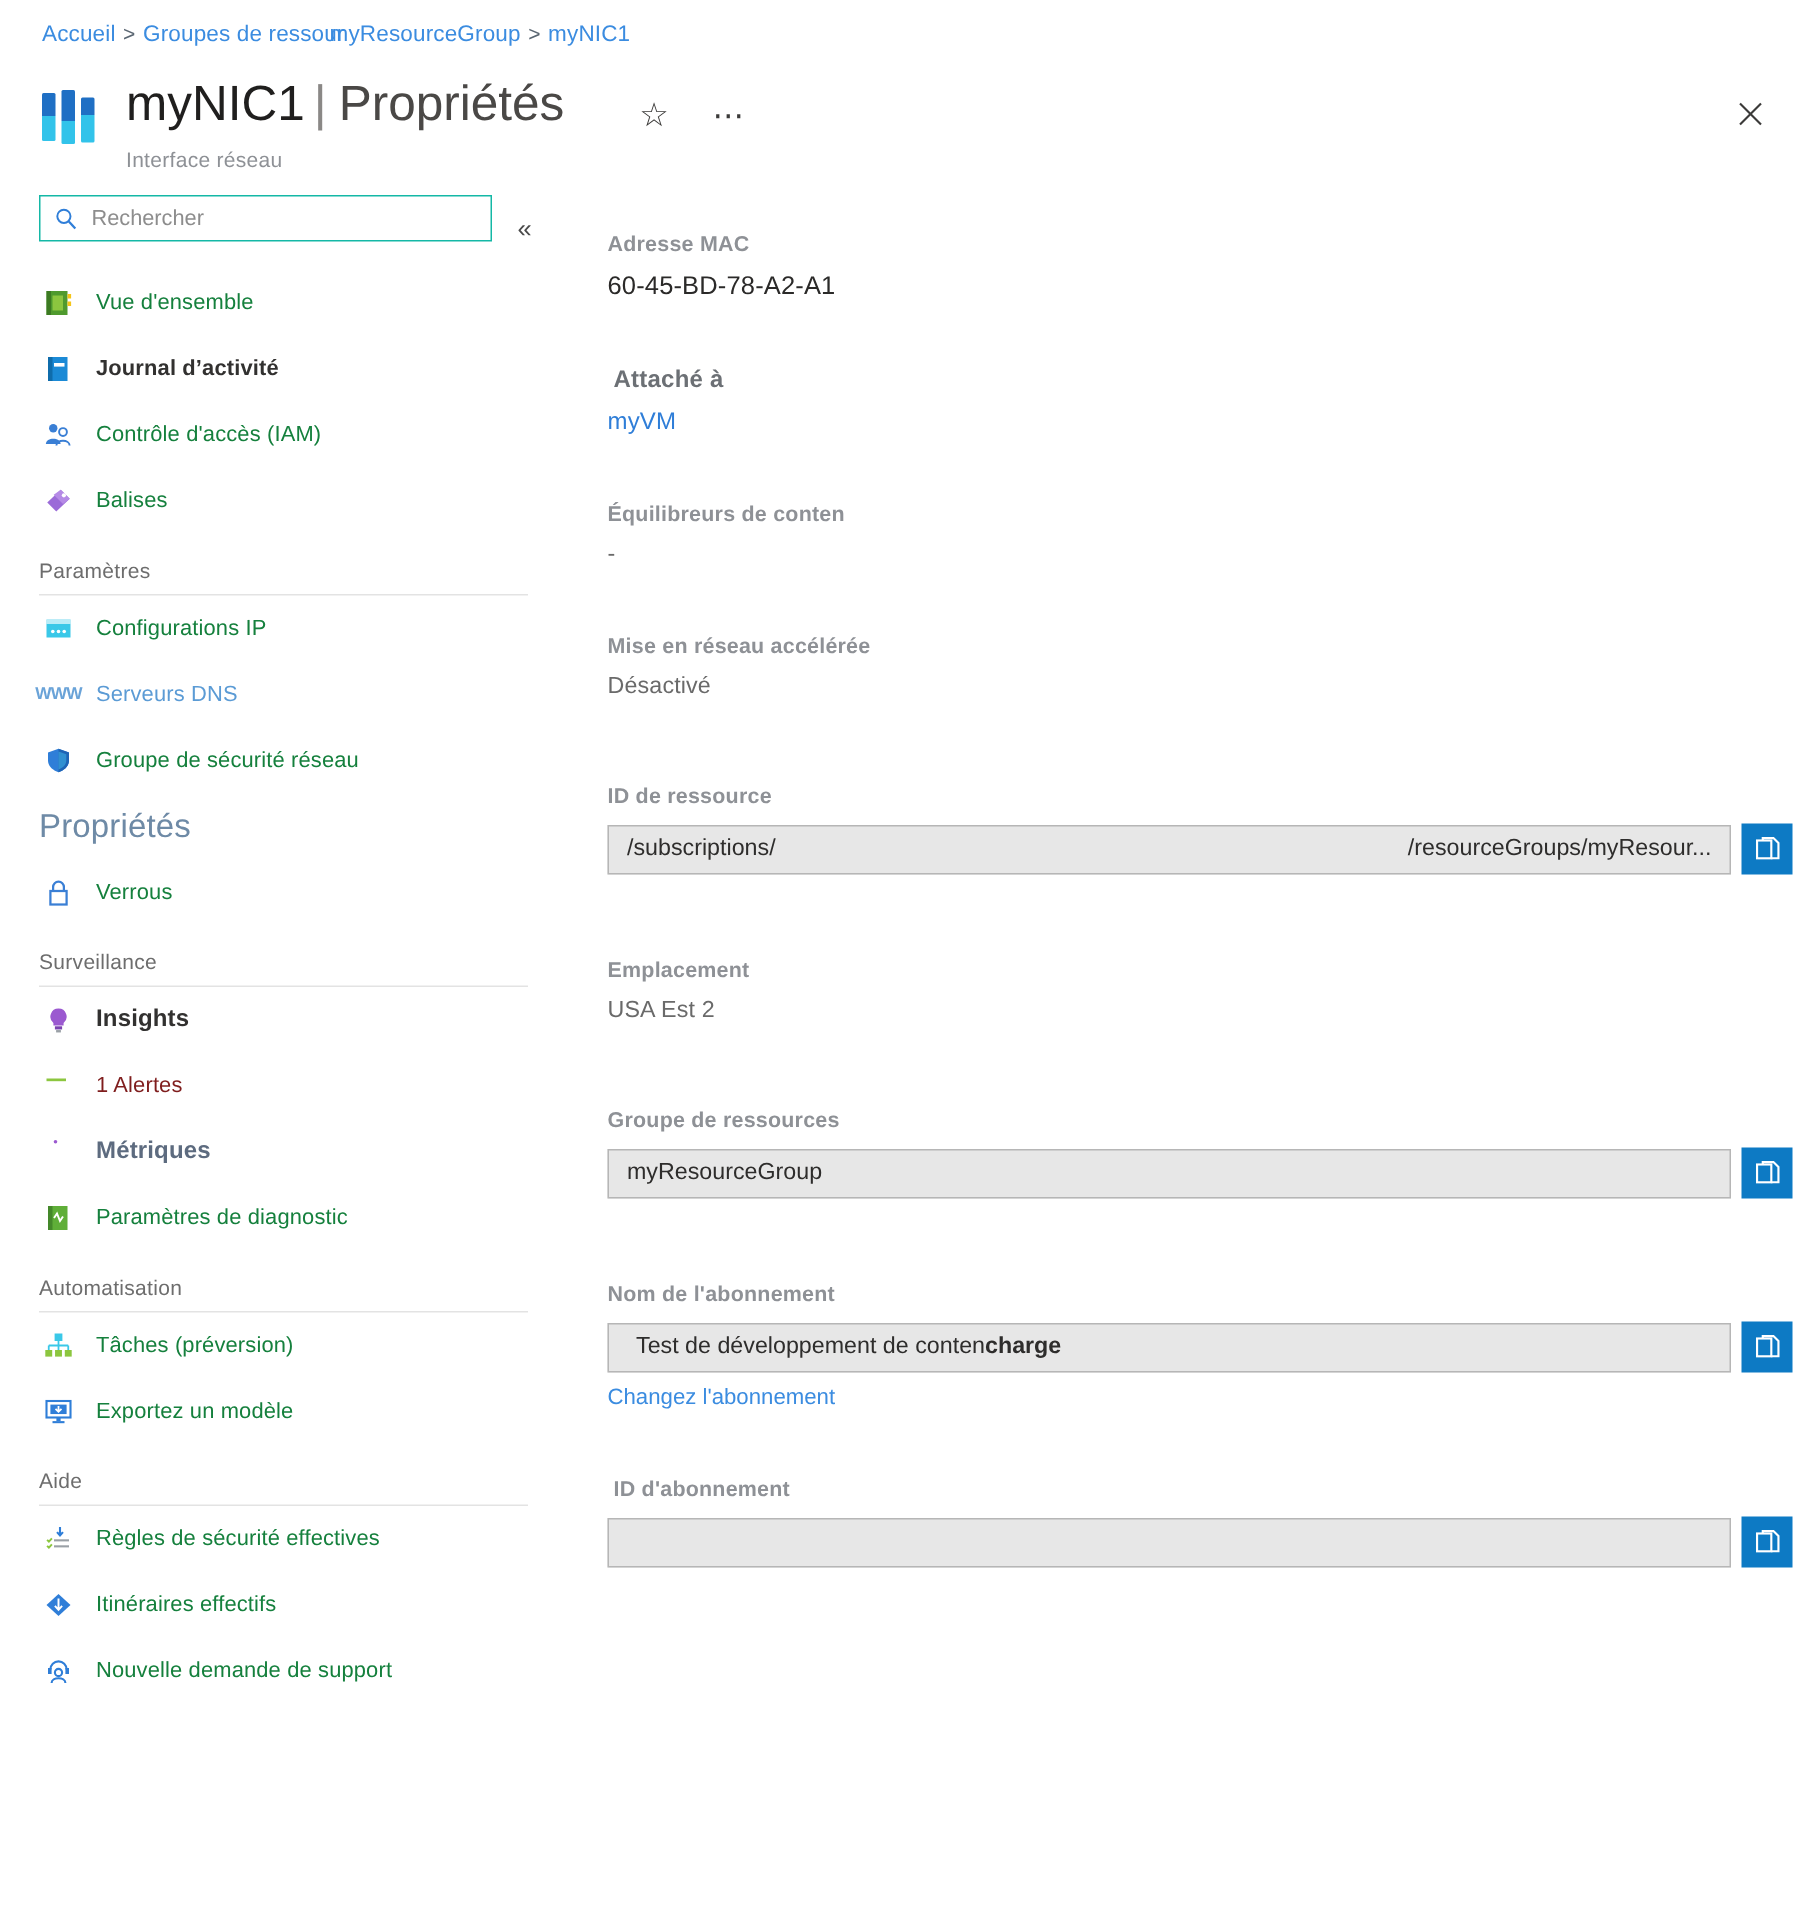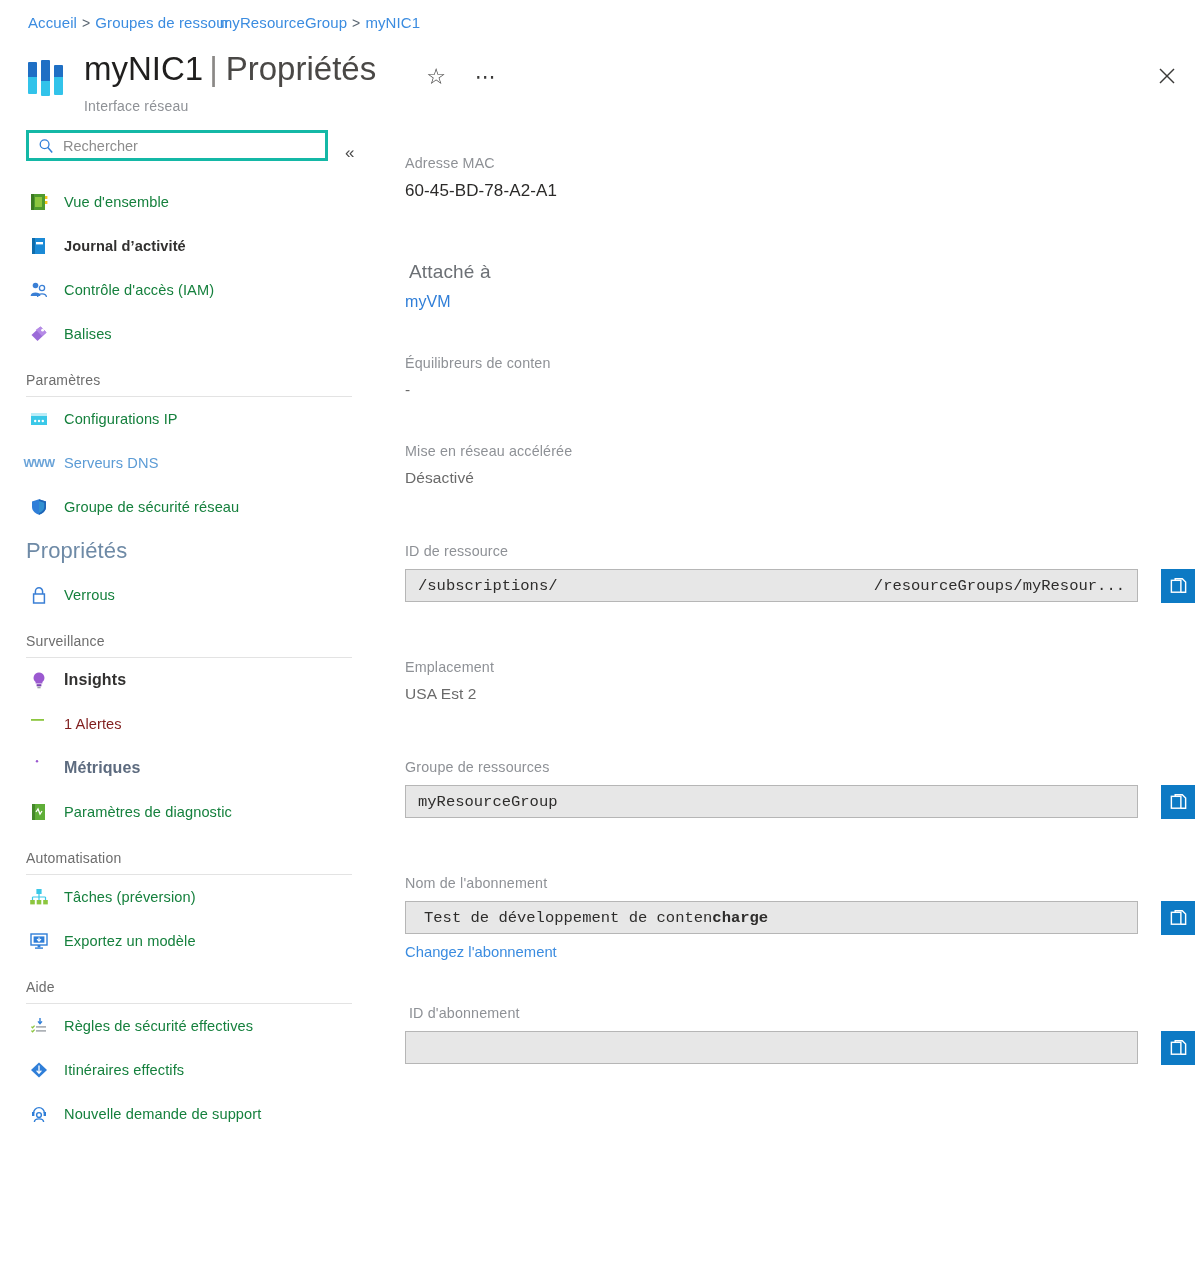--- a/index.html
+++ b/index.html
@@ -53,21 +53,21 @@
   .hdr-close {
     position: absolute; left: 1125px; top: 6px; width: 32px; height: 32px;
     display: flex; align-items: center; justify-content: center; cursor: pointer;
   }
 
   
   .sidebar { position: absolute; left: 0; top: 130px; width: 382px; }
   .search-row { position: relative; height: 46px; padding: 0 0 0 26px; }
   .search-box {
     position: relative; width: 302px; height: 31px;
-    border: 3px solid #14b8a6; background: #fff;
+    border: 1px solid #14b8a6; background: #fff;
     display: flex; 
   }
   .search-ico { width: 34px; display: flex; align-items: center; justify-content: center; }
   .search-input {
     border: 0; outline: 0; flex: 1; height: 100%;
     font-family: inherit; font-size: 14.5px; color: #6b6b6b; background: transparent;
     padding: 0 6px 0 0;
   }
   .search-input::placeholder { color: #8d8d8d; }
   .collapse-btn {
@@ -95,31 +95,31 @@
   .nav-group { padding: 16px 0 2px 26px; }
   .nav-group-title { font-size: 14px; color: #6d6d6d; letter-spacing: .2px; }
   .nav-group-rule { margin: 6px 30px 0 26px; height: 1px; background: #e3e3e3; }
 
   .www-ico { font-size: 11.5px; color: #6aa3d8; letter-spacing: -.5px; font-weight: 600; }
 
   
   .main { position: absolute; left: 405px; top: 155px; width: 790px; }
   .field { margin-bottom: 10px; }
   .field-label {
-    font-size: 14.3px; color: #8e9196; letter-spacing: .15px; margin-bottom: 10px;
+    font-size: 14.3px; color: #8e9196; letter-spacing: .15px; margin-bottom: 10px; font-weight: bold;
   }
   .field-label.indent { padding-left: 4px; }
   .field-value { font-size: 16px; color: #3b3a39; letter-spacing: .1px; }
   .field-value.grey { color: #6a6a6a; font-size: 15.5px; }
   .field-value.link { color: #2f7ed8; cursor: pointer; }
   .field-value.mac { font-size: 17px; color: #2b2a29; }
   .spacer-sm { height: 34px; }
   .spacer-md { height: 46px; }
 
-  .copy-row { display: flex; align-items: flex-start; gap: 23px; font-family: Liberation Mono, monospace; }
+  .copy-row { display: flex; align-items: center; gap: 7px; }
   .copy-field {
     position: relative; flex: 1; height: 33px;
     background: #e7e7e7; border: 1px solid #b6b6b6;
     display: flex; align-items: center; padding: 0 12px;
     font-size: 15.5px; color: #2e2d2c; overflow: hidden; white-space: nowrap;
   }
   .copy-field .cf-right { margin-left: auto; }
   .copy-field .cf-fade { color: #2e2d2c; }
   .copy-btn {
     width: 34px; height: 34px; background: #0d7ac4;
@@ -391,21 +391,21 @@
 <div class="main">
 
   <div class="field">
     <div class="field-label">Adresse MAC</div>
     <div class="field-value mac">60-45-BD-78-A2-A1</div>
   </div>
 
   <div class="spacer-sm"></div>
 
   <div class="field">
-    <div class="field-label indent" style="font-size:19px;color:#6c7075;margin-top:16px;">Attaché à</div>
+    <div class="field-label indent" style="font-size:16px;color:#6c7075;">Attaché à</div>
     <div class="field-value link">myVM</div>
   </div>
 
   <div class="spacer-sm"></div>
 
   <div class="field">
     <div class="field-label">Équilibreurs de conten</div>
     <div class="field-value grey">-</div>
   </div>
 

